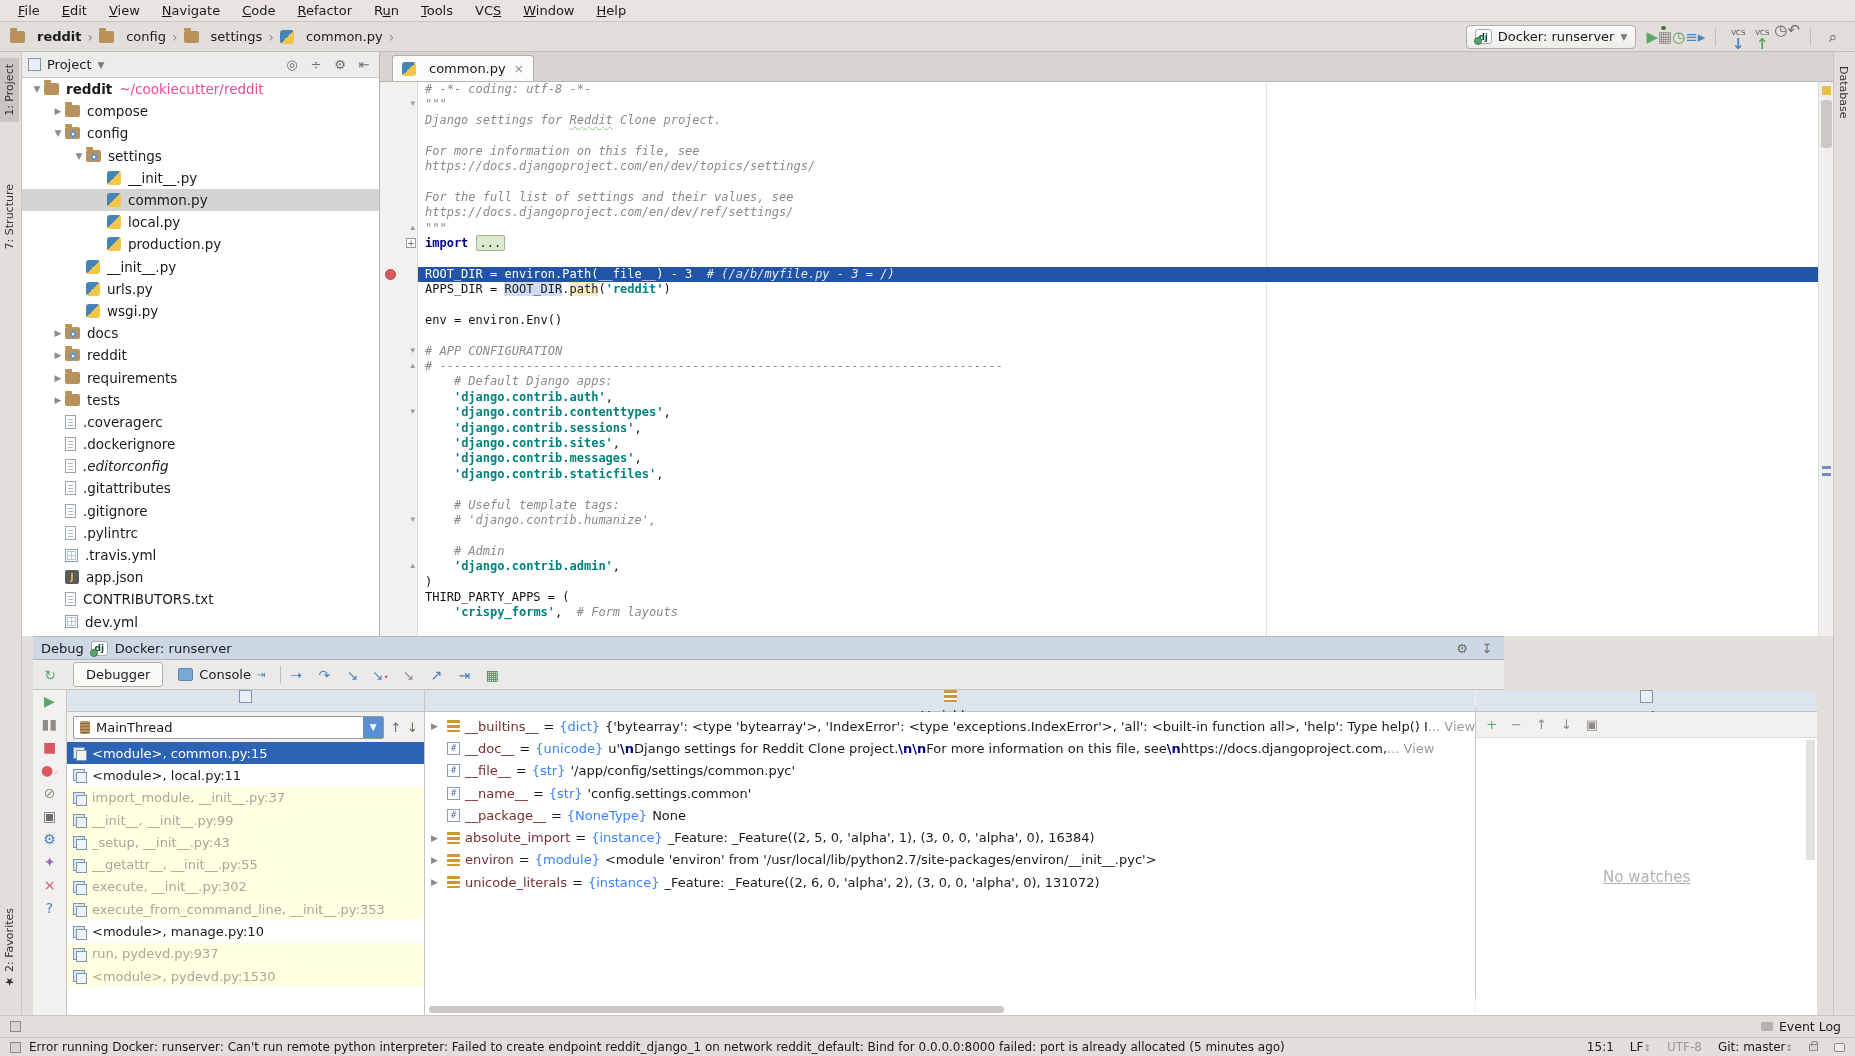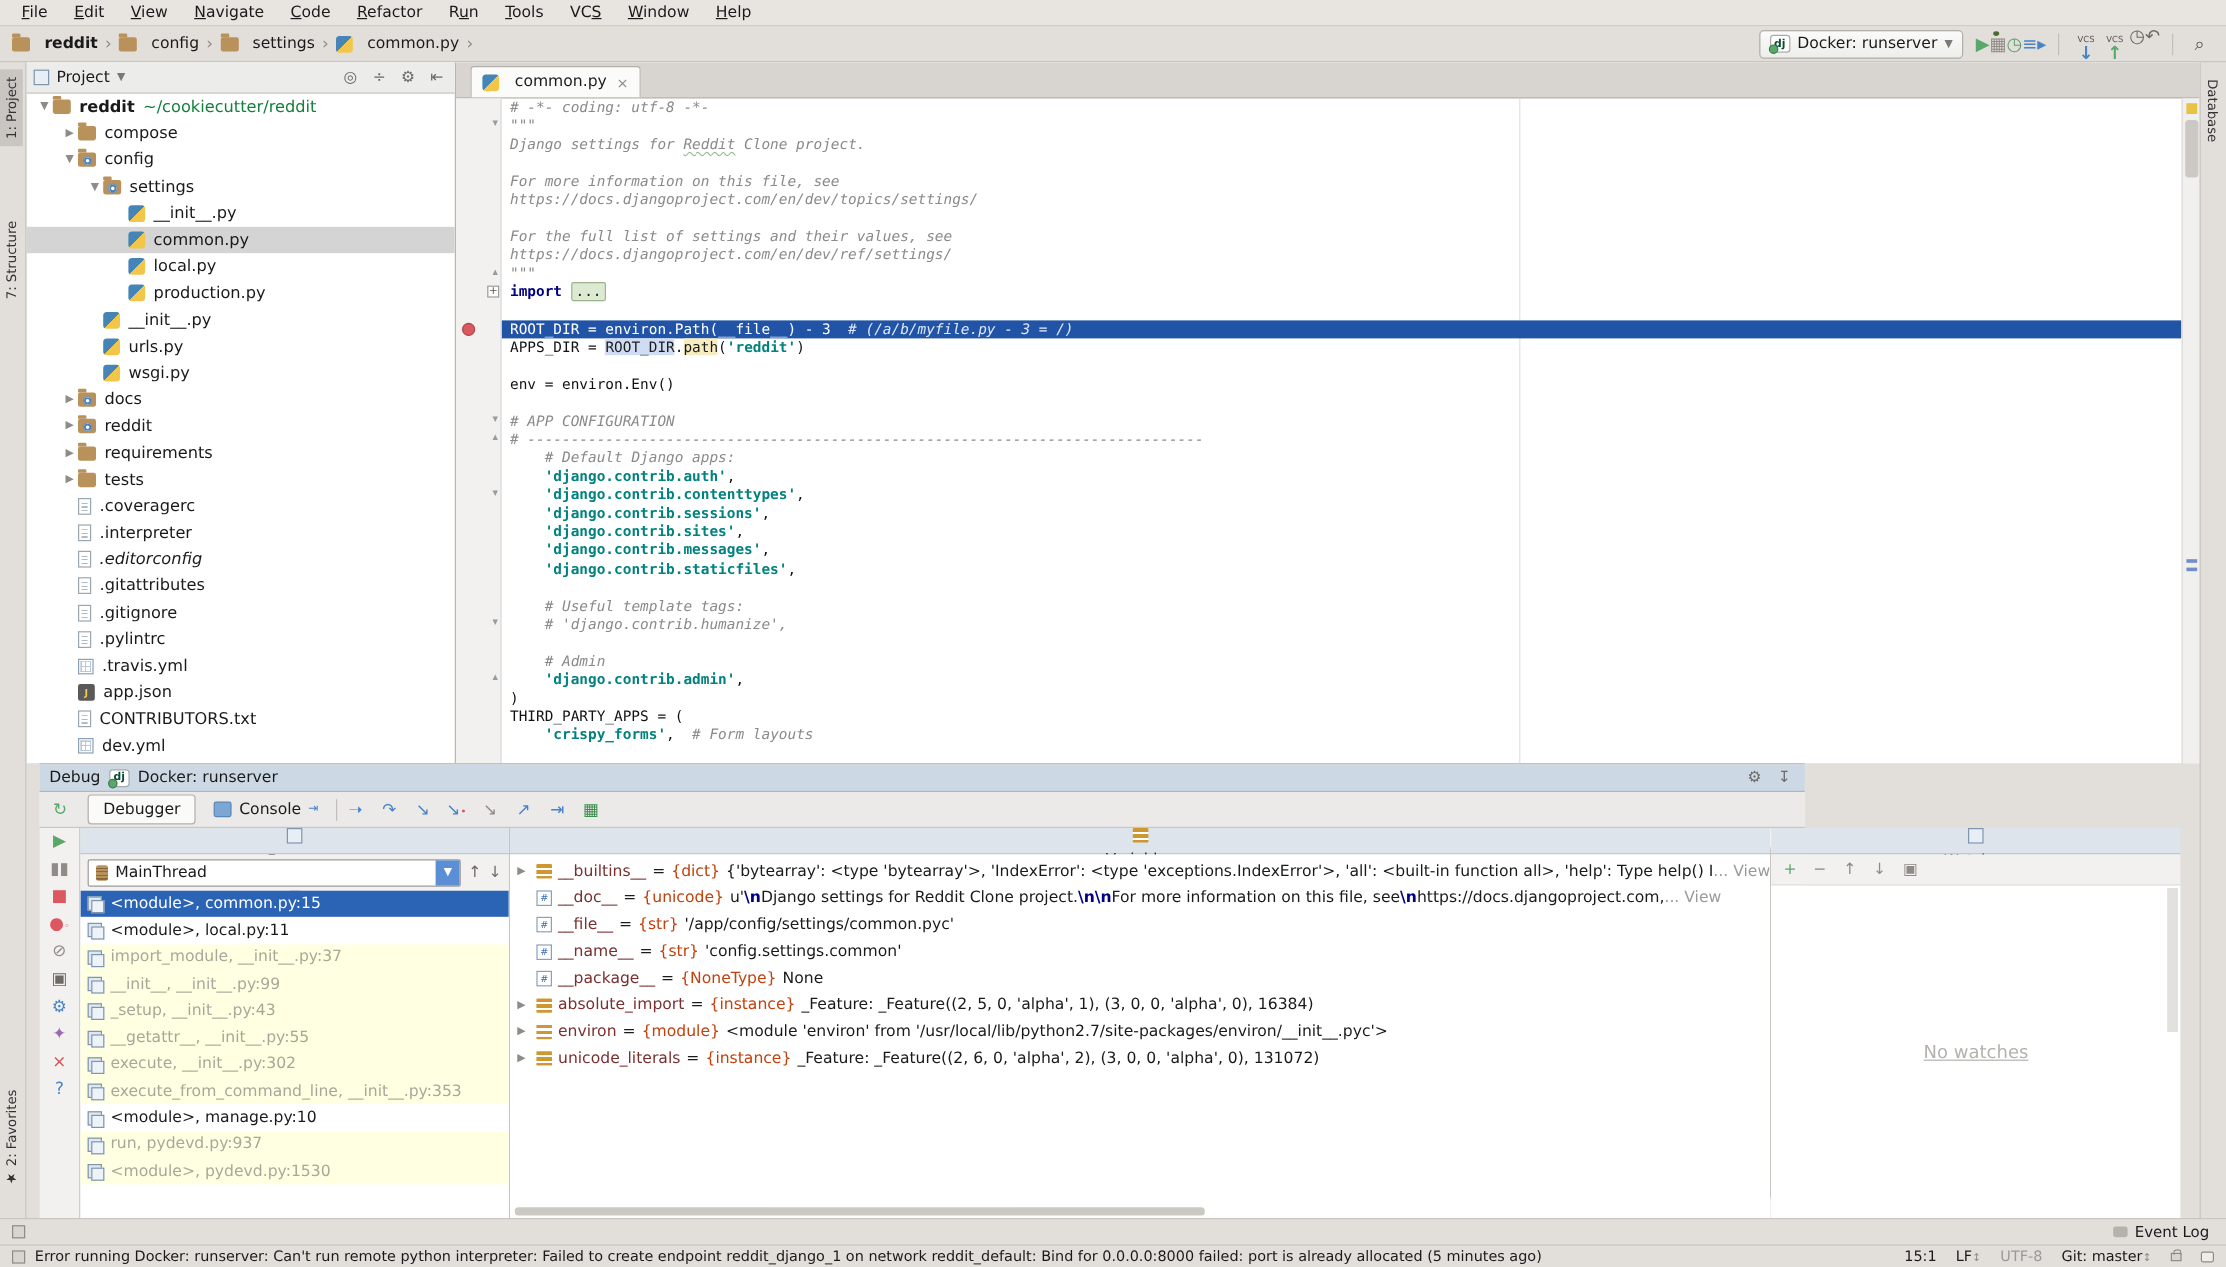--- a/index.html
+++ b/index.html
@@ -33,21 +33,21 @@
 
   
   #project-panel { position:absolute; left:22px; top:52px; width:358px; height:584px; background:#fff; border-right:1px solid #b9b5b0; }
   #project-header { height:26px; background:#ececea; border-bottom:1px solid #c9c5c0; display:flex; align-items:center; padding:0 6px; gap:6px; font-size:13px; }
   #project-header .spacer { flex:1; }
   .ph-ico { color:#6e6a66; font-size:13px; width:18px; text-align:center; }
   #tree { position:absolute; top:26px; bottom:0; left:0; right:0; overflow:hidden; }
   .tree-row { height:22.2px; display:flex; align-items:center; white-space:nowrap; font-size:13.5px; }
   .tree-row.selected { background:#d4d4d4; }
   .tw { color:#8f8b86; font-size:9px; width:14px; text-align:center; flex:none; }
-  .tree-suffix { color:#15803d; margin-left:7px;text-align:right; }
+  .tree-suffix { color:#ec4899; margin-left:7px;text-align:right; }
   .ticon { flex:none; margin-right:7px; position:relative; }
   .i-folder { width:15px; height:12px; background:#b9915a; border-radius:2px; }
   .i-folder::before { content:""; position:absolute; top:-3px; left:0; width:7px; height:3px; background:#b9915a; border-radius:1px 1px 0 0; }
   .i-folder.src::after { content:""; position:absolute; top:3px; left:4px; width:6px; height:6px; background:#fff; border:1px solid #6a90b5; border-radius:50%; box-shadow:inset 0 0 0 1.5px #4d7fb5; }
   .i-py { width:14px; height:14px; border-radius:3px; background:linear-gradient(135deg,#4584b6 0 50%,#f2c649 50% 100%); }
   .i-txt { width:11px; height:14px; background:#fff; border:1px solid #9aa7b0; }
   .i-txt::after { content:""; position:absolute; left:2px; right:2px; top:3px; height:8px; background:repeating-linear-gradient(#aebbc4 0 1px,transparent 1px 3px); }
   .i-yml { width:13px; height:13px; background:#fff; border:1px solid #8aa0b8; }
   .i-yml::after { content:""; position:absolute; inset:1px; background:repeating-linear-gradient(#b9c7d6 0 1px,transparent 1px 4px),repeating-linear-gradient(90deg,#b9c7d6 0 1px,transparent 1px 4px); }
   .i-json { width:14px; height:14px; background:#5a5a5a; border-radius:2px; color:#f2c649; font-size:8px; font-weight:bold; display:flex; align-items:center; justify-content:center; }
@@ -119,21 +119,21 @@
   .frame-row.lib { background:#ffffe1; color:#a8a89a; }
   .frame-ico { width:12px; height:12px; border:1px solid #7d95ad; background:#dfe8f2; position:relative; flex:none; }
   .frame-ico::after { content:""; position:absolute; left:2px; top:2px; right:-3px; bottom:-3px; border:1px solid #7d95ad; background:#eef3f9; }
 
   #vars-list { flex:1; background:#fff; overflow:hidden; padding-top:3px; }
   .var-row { height:22.3px; display:flex; align-items:center; gap:5px; padding-left:6px; font-size:13px; white-space:nowrap; overflow:hidden; }
   .var-arrow { width:11px; color:#8f8b86; font-size:9px; flex:none; }
   .vic-comp { width:13px; height:12px; flex:none; background:repeating-linear-gradient(#cf9732 0 3px,#fff 3px 5px); border-radius:1px; }
   .vic-prim { width:13px; height:13px; flex:none; border:1px solid #8aa0b8; color:#3c6eb5; font-size:8px; display:flex; align-items:center; justify-content:center; background:#fff; }
   .vname { color:#7a2f2f; }
-  .vty { color:#c2410c; }
+  .vty { color:#3b82f6; }
   .vnb { color:#000080; font-weight:bold; }
   .vlk { color:#9a9a9a; }
   #vars-hscroll { position:absolute; bottom:2px; left:4px; width:575px; height:7px; background:#ccc9c5; border-radius:3px; }
 
   #watch-toolbar { height:26px; display:flex; align-items:center; gap:14px; padding-left:10px; background:#f2f1ef; border-bottom:1px solid #dcdad7; }
   .wt-ico { font-size:13px; color:#6e6a66; }
   #watch-empty { flex:1; background:#fff; display:flex; align-items:center; justify-content:center; color:#b5b2ae; font-size:15px;text-decoration:underline; }
   #watches-col .vscroll { position:absolute; right:2px; top:50px; width:9px; height:120px; background:#e3e1de; }
 
   
@@ -323,21 +323,21 @@
           <span>tests</span>
         </div>
         <div class="tree-row" style="padding-left: 29px;">
           <span class="tw"></span>
           <span class="ticon i-txt"></span>
           <span>.coveragerc</span>
         </div>
         <div class="tree-row" style="padding-left: 29px;">
           <span class="tw"></span>
           <span class="ticon i-txt"></span>
-          <span>.interpreter</span>
+          <span>.dockerignore</span>
         </div>
         <div class="tree-row" style="padding-left: 29px; font-style: italic;">
           <span class="tw"></span>
           <span class="ticon i-txt"></span>
           <span>.editorconfig</span>
         </div>
         <div class="tree-row" style="padding-left: 29px;">
           <span class="tw"></span>
           <span class="ticon i-txt"></span>
           <span>.gitattributes</span>

